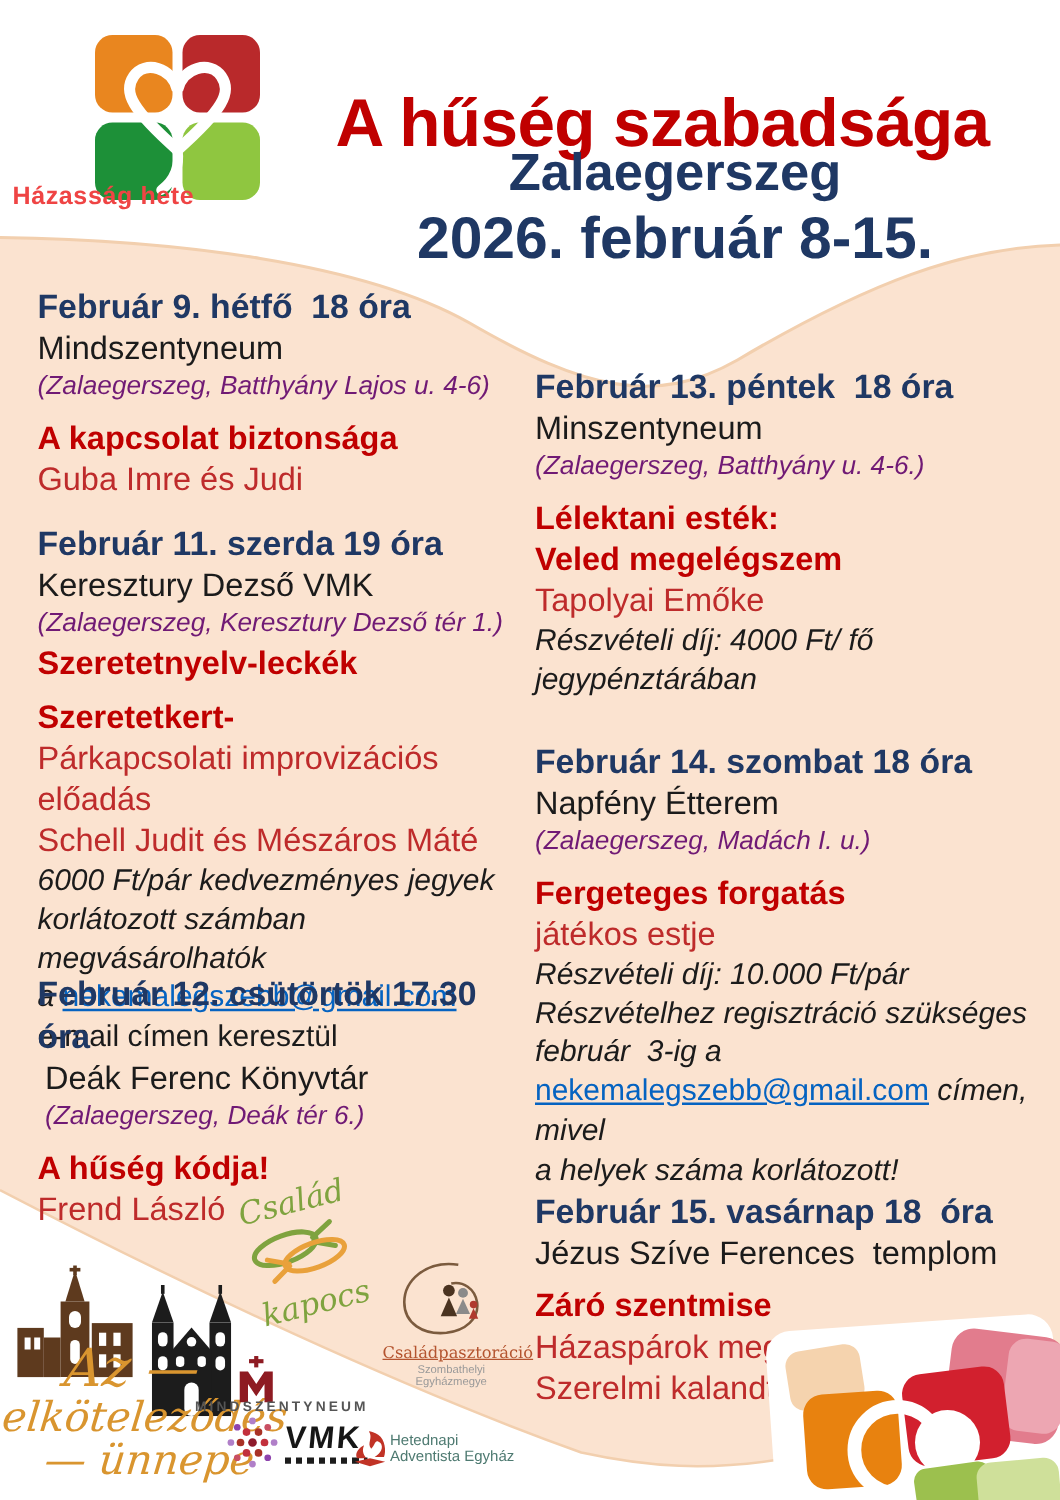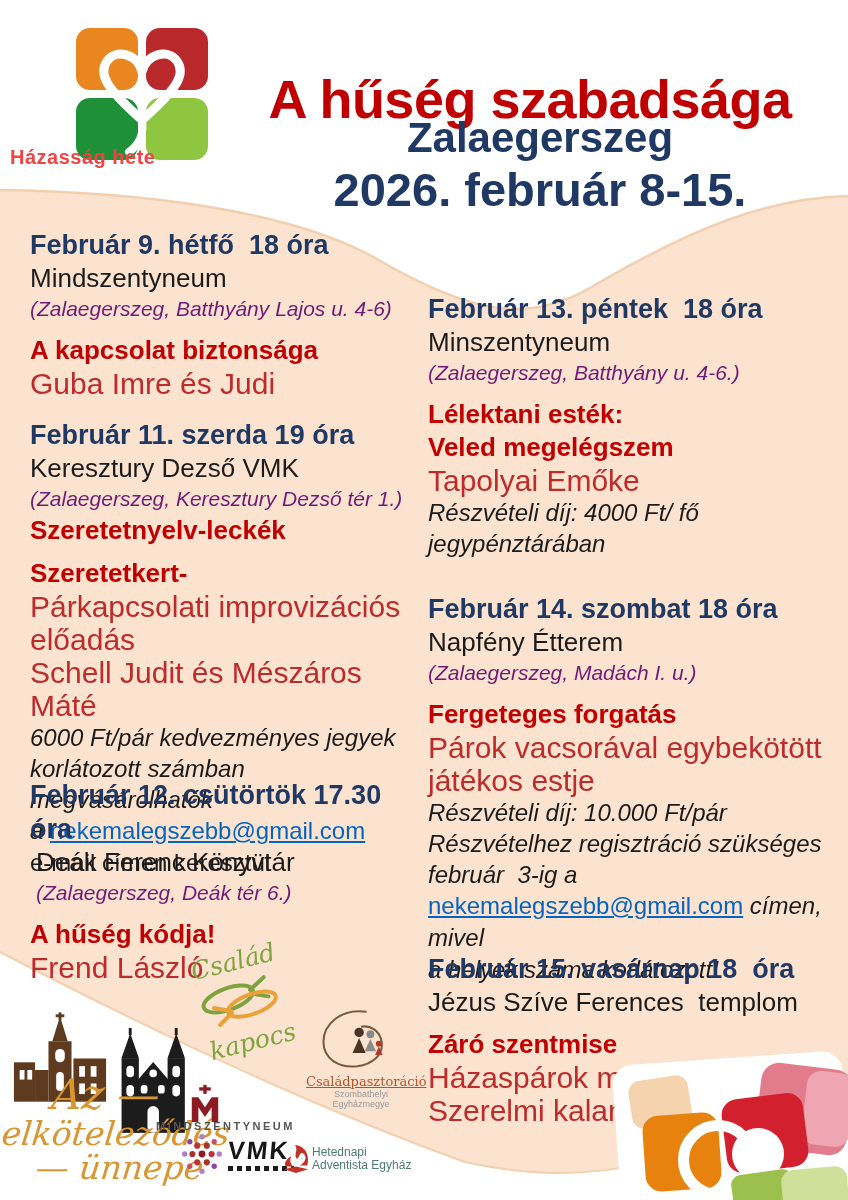--- a/index.html
+++ b/index.html
@@ -15,21 +15,21 @@
   .range{font-size:47px;font-weight:bold;color:#1F3864;}
   .center{text-align:center;}
 
   
   .event{position:absolute;width:400px;}
   .date{font-size:27px;font-weight:bold;color:#1F3864;line-height:34px;}
   .venue{font-size:26px;color:#1b1b1b;line-height:32px;}
   .address{font-size:21px;font-style:italic;color:#701a75;line-height:30px;}
   .etitle{font-size:26px;font-weight:bold;color:#C00000;line-height:33px;}
   .mt{margin-top:10px;}
-  .red{font-size:30px;color:#BE2B2B;line-height:33px;}
+  .red{font-size:26px;color:#BE2B2B;line-height:33px;}
   .note{font-size:24px;font-style:italic;color:#1b1b1b;line-height:31px;}
   .plain{font-size:24px;color:#1b1b1b;line-height:31px;}
   .linkline{font-size:24px;line-height:32px;}
   a.email{color:#0563C1;text-decoration:underline;cursor:pointer;}
 
   
   .script{font-family:"DejaVu Serif",serif;font-style:italic;color:#D9952F;transform:skewX(-6deg);}
   .kapocs-wrap{transform:rotate(-14deg);text-align:center;}
   .kapocs-txt{font-family:"DejaVu Serif",serif;font-style:italic;font-size:25px;color:#7FA33F;line-height:26px;}
   .mzn-text{font-size:11px;letter-spacing:2.5px;color:#555;font-weight:bold;}
@@ -126,21 +126,20 @@
     <div class="red t">Tapolyai Emőke</div>
     <div class="note t">Részvételi díj: 4000 Ft/ fő</div>
     <div class="note t">jegypénztárában</div>
   </section>
 
   <section class="event" style="left:428px;top:592px;width:410px;">
     <div class="date t">Február 14. szombat 18 óra</div>
     <div class="venue t">Napfény Étterem</div>
     <div class="address t">(Zalaegerszeg, Madách I. u.)</div>
     <div class="etitle mt t">Fergeteges forgatás</div>
-    <div class="red t">Párok vacsorával egybekötött</div>
     <div class="red t">játékos estje</div>
     <div class="note t">Részvételi díj: 10.000 Ft/pár</div>
     <div class="note t">Részvételhez regisztráció szükséges</div>
     <div class="note t">február  3-ig a</div>
     <div class="linkline">
       <a class="email t" href="#">nekemalegszebb@gmail.com</a><span class="note t"> címen, mivel</span>
     </div>
     <div class="note t">a helyek száma korlátozott!</div>
   </section>
 

